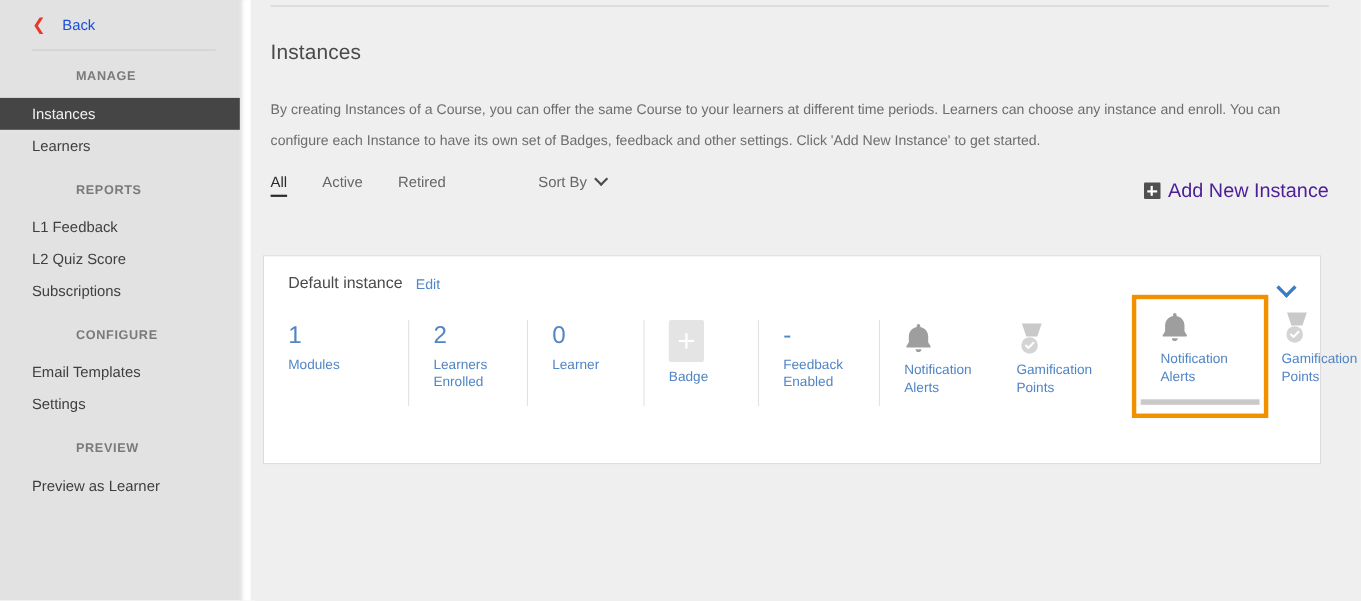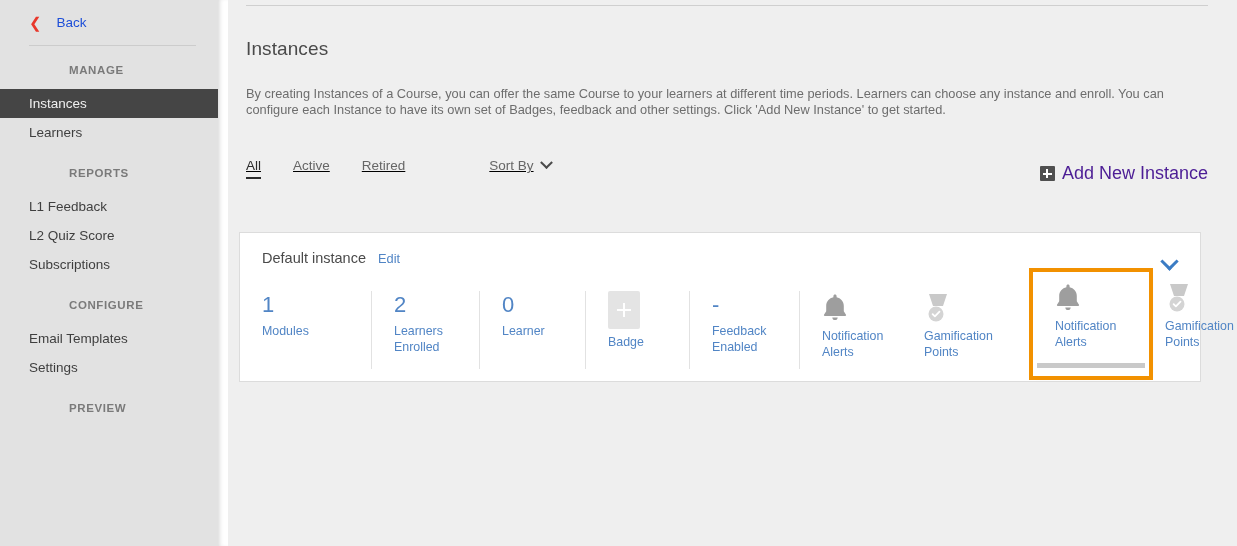--- a/index.html
+++ b/index.html
@@ -97,31 +97,30 @@
     left: 18px; top: 38px;
     font-size: 19px;
     color: #4a4a4a;
     letter-spacing: 0.1px;
   }
   .page-desc {
     position: absolute;
     left: 18px; top: 86px;
     width: 972px;
     font-size: 12.8px;
-    line-height: 16px;
+    line-height: 28px;
     color: #6d6d6d;
   }
 
   
   .tabs-row {
     position: absolute;
     left: 18px; top: 158px;
     display: flex;
     align-items: flex-start;
-    text-decoration: underline;
   }
   .tab {
     font-size: 13.5px;
     color: #666666;
     margin-right: 32px;
     padding-bottom: 6px;
     position: relative;
     white-space: nowrap;
   }
   .tab.active {
@@ -176,21 +175,21 @@
   .add-new-label {
     font-size: 18px;
     color: #4c1d95;
   }
 
   
   .card {
     position: absolute;
     left: 11px; top: 232px;
     width: 962px;
-    height: 150px;
+    height: 190px;
     background: #ffffff;
     border: 1px solid #dcdcdc;
   }
   .card-header {
     display: flex;
     align-items: center;
     padding: 17px 0 0 22px;
     gap: 12px;
   }
   .card-title {
@@ -323,20 +322,21 @@
 
     <div style="height:20px"></div>
     <div class="section-title">CONFIGURE</div>
     <div style="height:13px"></div>
     <div class="nav-item">Email Templates</div>
     <div class="nav-item">Settings</div>
 
     <div style="height:20px"></div>
     <div class="section-title">PREVIEW</div>
     <div style="height:13px"></div>
+    <div class="nav-item">Preview as Learner</div>
   </div>
 
   <div class="sidebar-strip"></div>
 
   <div class="main">
 
     <div class="top-rule"></div>
 
     <div class="page-title">Instances</div>
 

